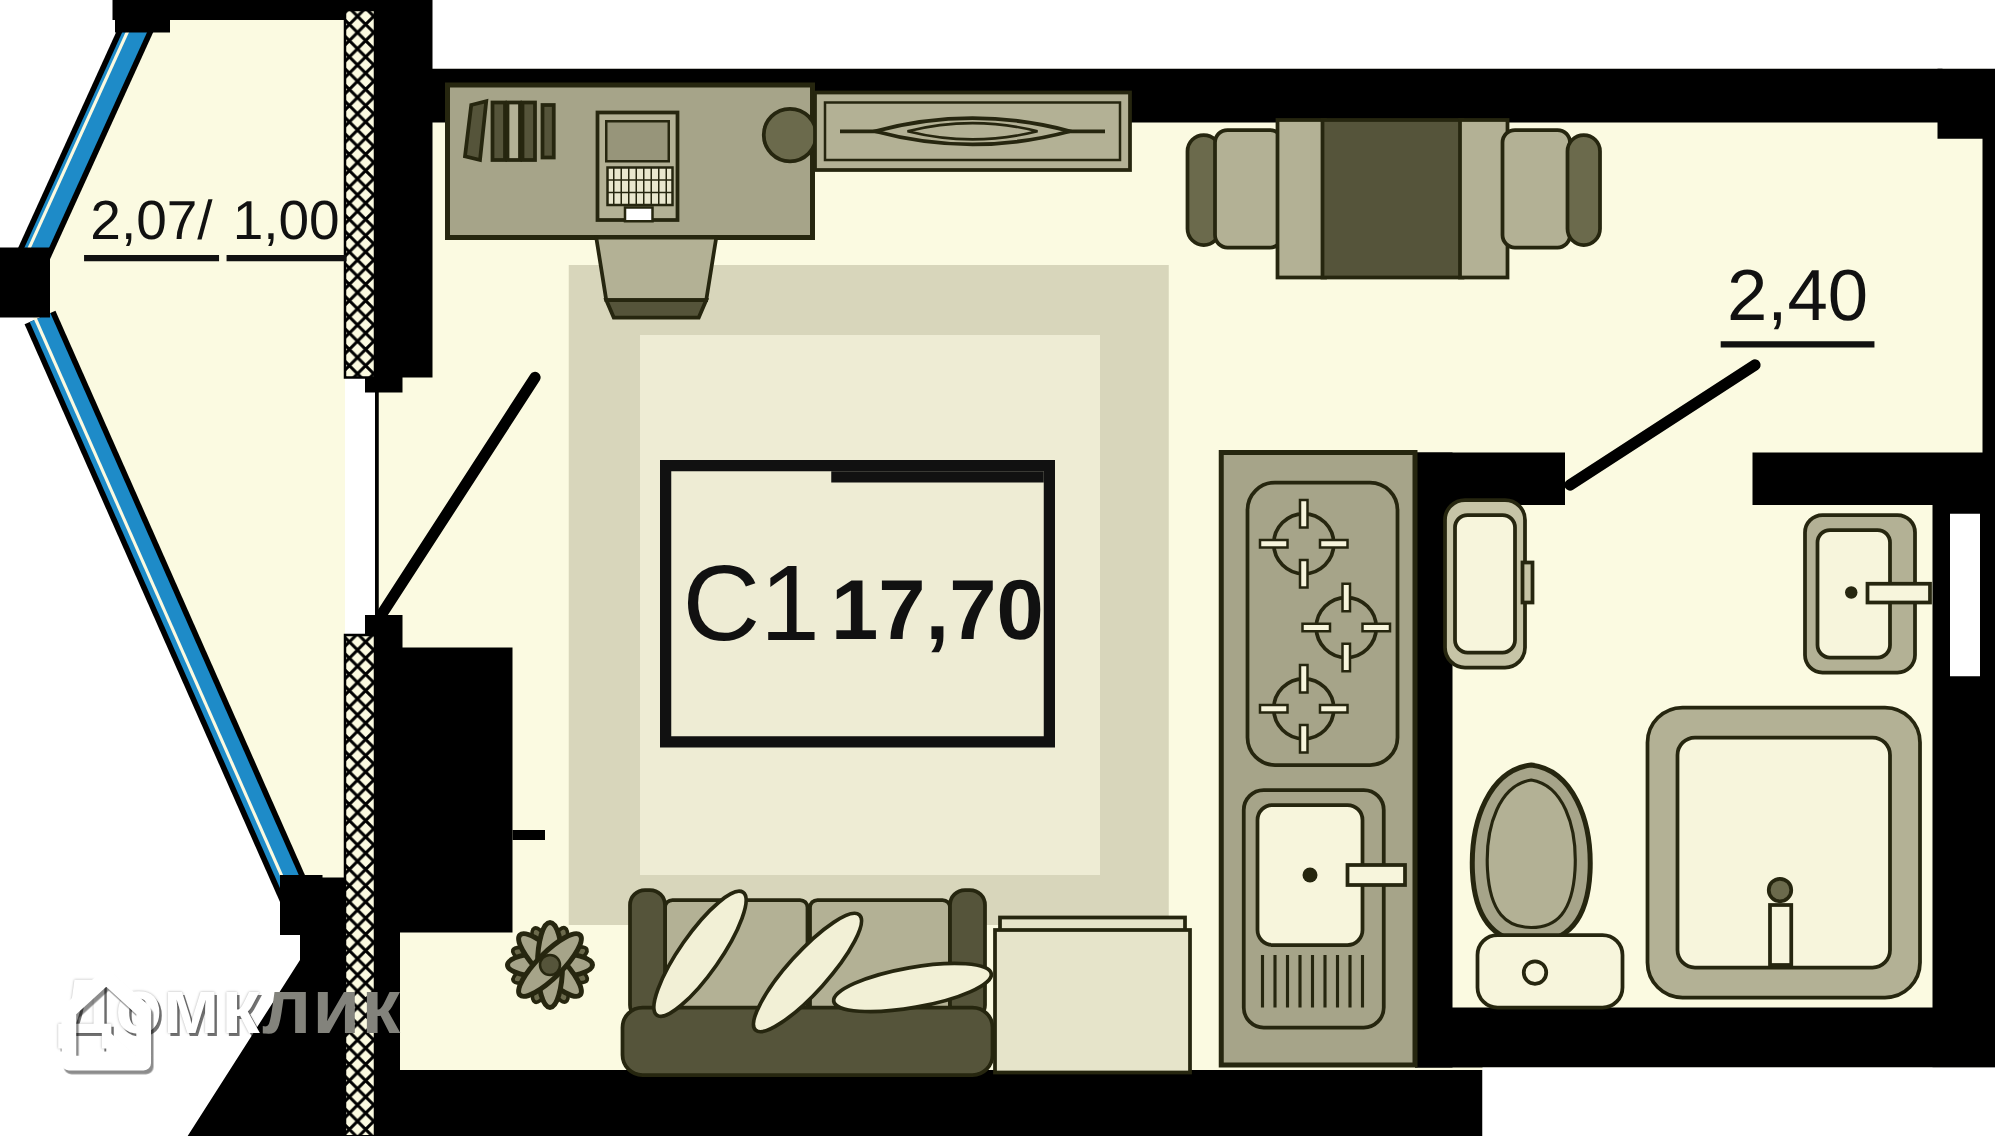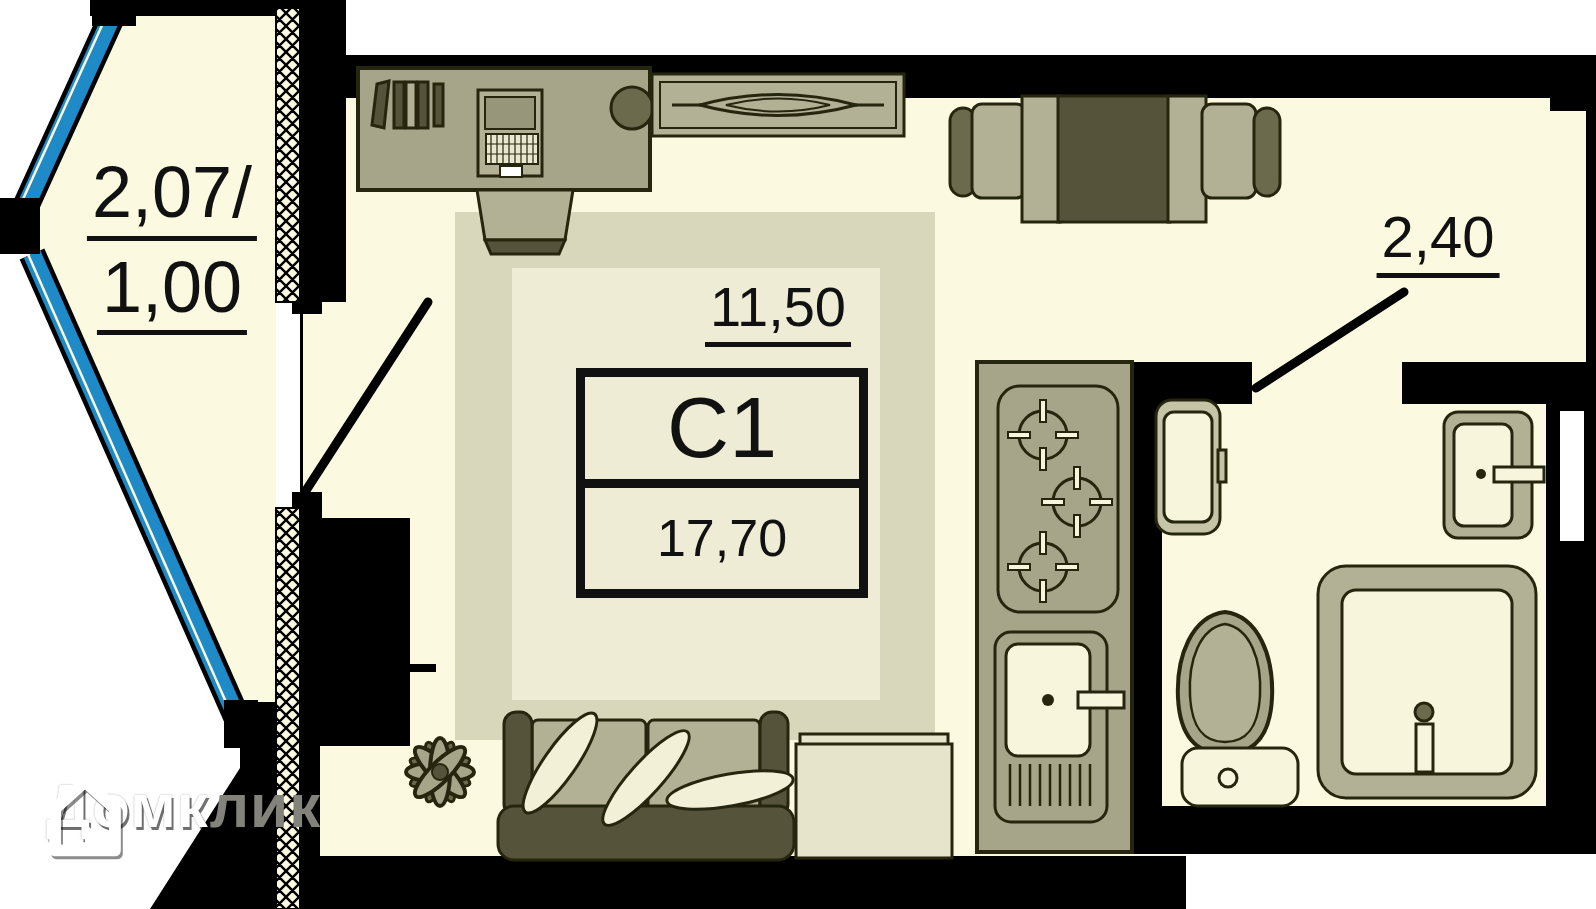--- a/index.html
+++ b/index.html
@@ -19,29 +19,29 @@
   .odk{fill:var(--olive-dark);stroke:var(--ink);stroke-width:3;}
   .odm{fill:var(--olive-dim);stroke:var(--ink);stroke-width:3;}
   .fc{fill:var(--fix-cream);stroke:var(--ink);stroke-width:3;}
   .fg{fill:var(--fix-gray);stroke:var(--ink);stroke-width:3;}
   .ln{fill:none;stroke:var(--ink);}
   .tick{fill:var(--fix-cream);stroke:var(--ink);stroke-width:2;}
   
   .lbl{position:absolute;transform:translateX(-50%);color:var(--text);
        text-align:center;white-space:nowrap;line-height:1.12;}
   .u{display:inline-block;border-bottom:5px solid var(--text);padding:0 5px 3px;}
-  .lbl-balcony{left:172px;top:152px;font-size:72px;display:flex;flex-direction:column;align-items:center;gap:6px;}
+  .lbl-balcony{left:172px;top:152px;font-size:44px;display:flex;flex-direction:row;align-items:flex-end;gap:6px;}
   .lbl-room{left:778px;top:276px;font-size:56px;}
   .lbl-hall{left:1438px;top:164px;font-size:58px;margin-top:41px;}
   .lbl-bath{left:1340px;top:446px;font-size:54px;}
-  .unitbox{position:absolute;left:576px;top:368px;width:292px;height:230px;
-           border:9px solid var(--text);box-sizing:border-box;display:flex;flex-direction:column;}
+  .unitbox{position:absolute;left:528px;top:368px;width:316px;height:230px;
+           border:9px solid var(--text);box-sizing:border-box;display:flex;flex-direction:row;}
   .unitbox .cell{flex:1;display:flex;align-items:center;justify-content:center;color:var(--text);}
   .unitbox .cell.code{font-size:86px;}
-  .unitbox .cell.total{font-size:52px;border-top:9px solid var(--text);}
+  .unitbox .cell.total{font-size:68px;border-top:9px solid var(--text);font-weight:bold;}
   
   .wm{position:absolute;left:46px;top:770px;display:flex;align-items:center;gap:10px;}
   .wm .wm-icon{filter:drop-shadow(2px 3px 0 rgba(0,0,0,0.45));}
   .wm .wm-text{font-size:62px;font-weight:bold;letter-spacing:1px;}
   .wm .wm-a{color:#ffffff;text-shadow:2px 3px 0 rgba(0,0,0,0.55), 0 0 2px rgba(0,0,0,0.35);}
   .wm .wm-b{color:var(--wm-gray);margin-top:43px;}
 </style>
 </head>
 <body>
 
@@ -238,23 +238,20 @@
     <ellipse class="om" rx="34" ry="10" transform="rotate(90)" stroke-width="2.5"></ellipse>
     <ellipse class="om" rx="34" ry="10" transform="rotate(135)" stroke-width="2.5"></ellipse>
     <circle r="8" style="fill:var(--olive-dark)" stroke="var(--ink)" stroke-width="2"></circle>
   </g>
 </svg>
 
 <div class="lbl lbl-balcony">
   <span class="u">2,07/</span>
   <span class="u">1,00</span>
 </div>
-<div class="lbl lbl-room">
-  <span class="u">11,50</span>
-</div>
 <div class="lbl lbl-hall">
   <span class="u">2,40</span>
 </div>
 
 <div class="unitbox">
   <div class="cell code">С1</div>
   <div class="cell total">17,70</div>
 </div>
 
 <div class="wm">

